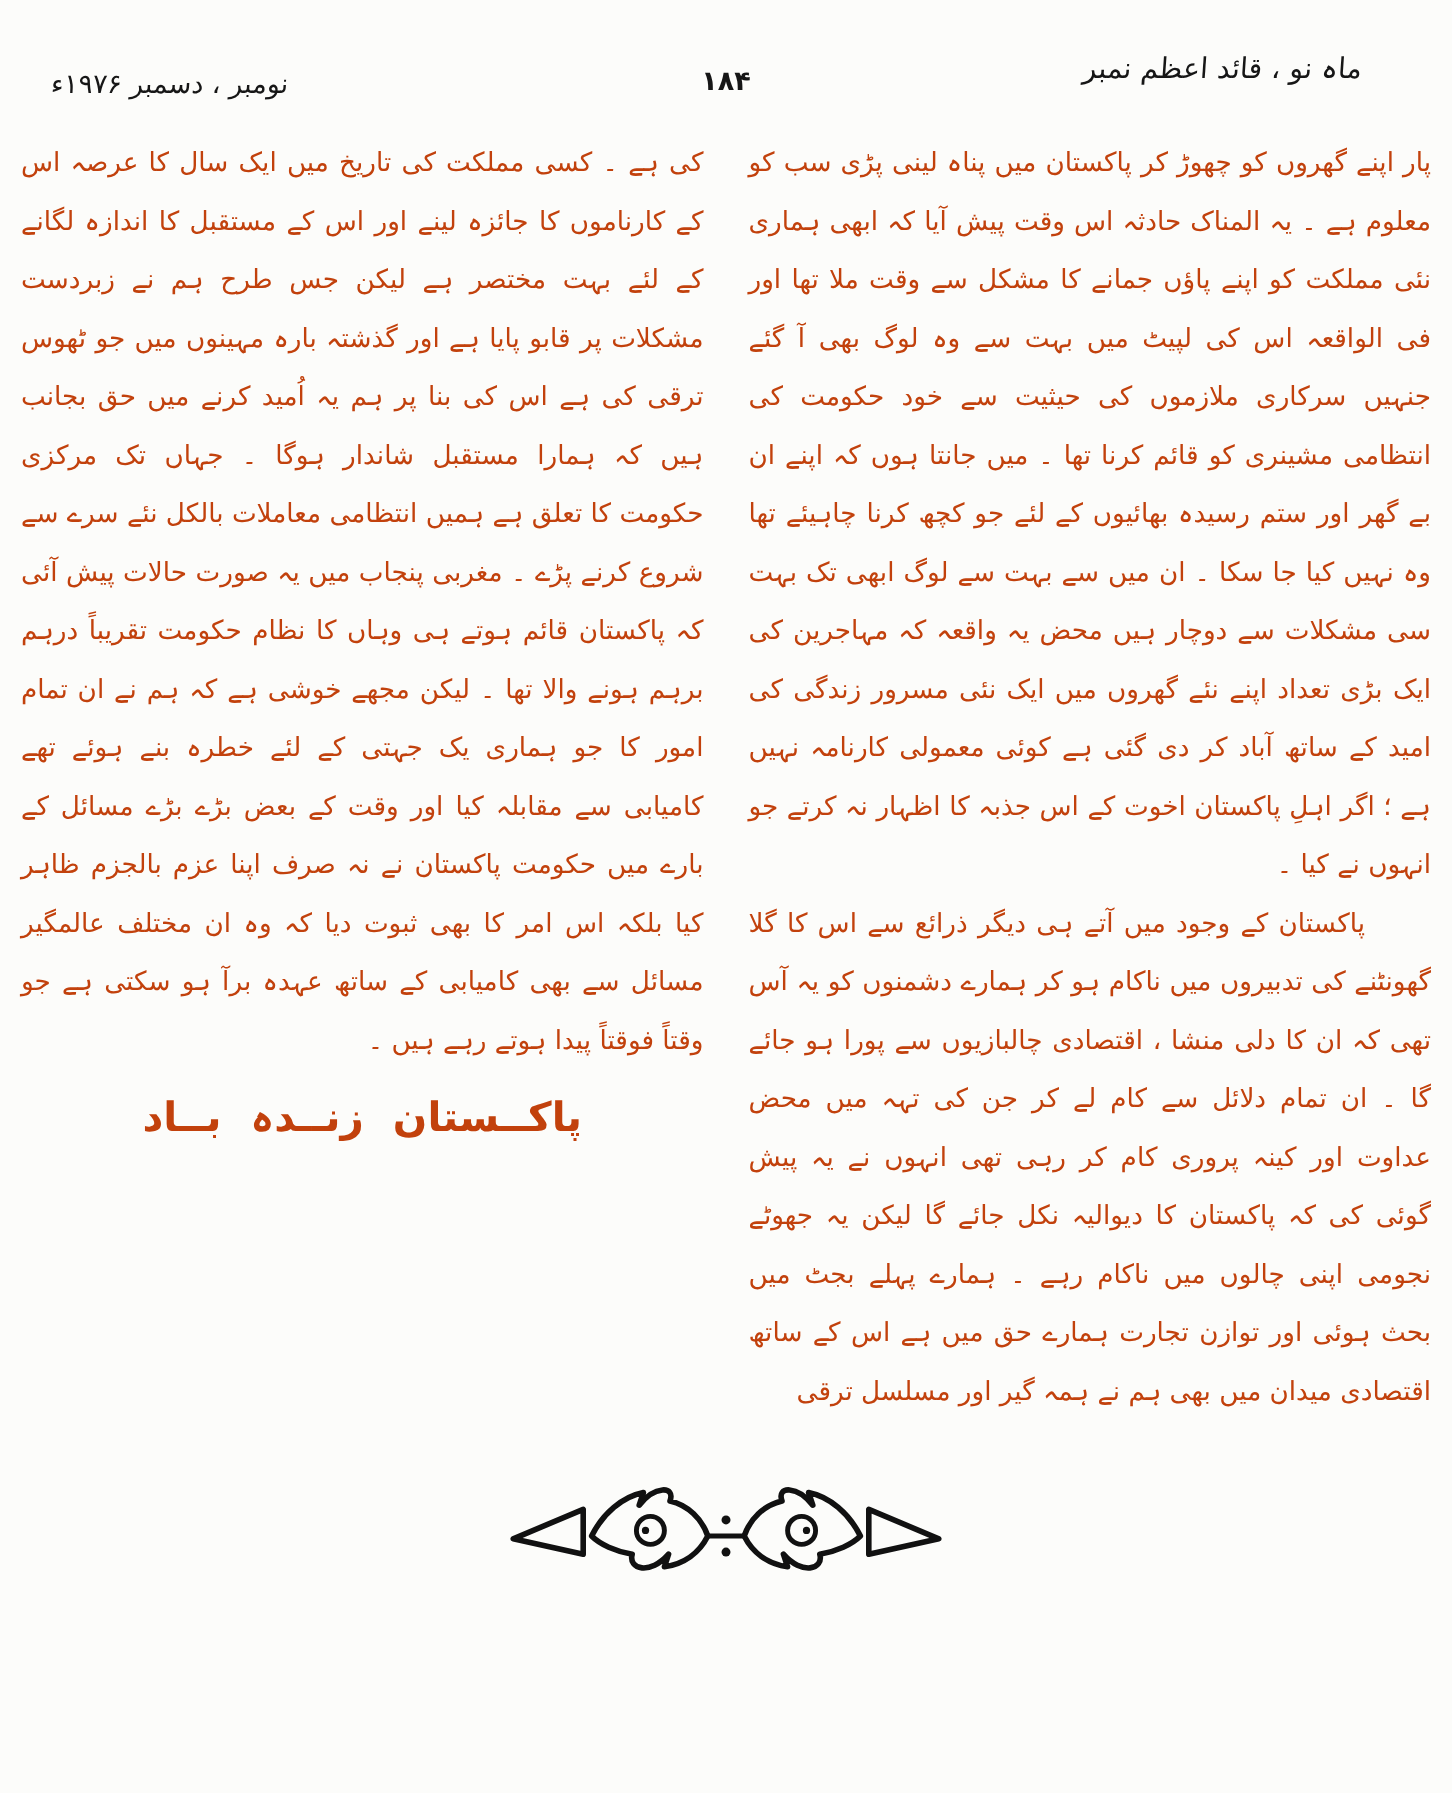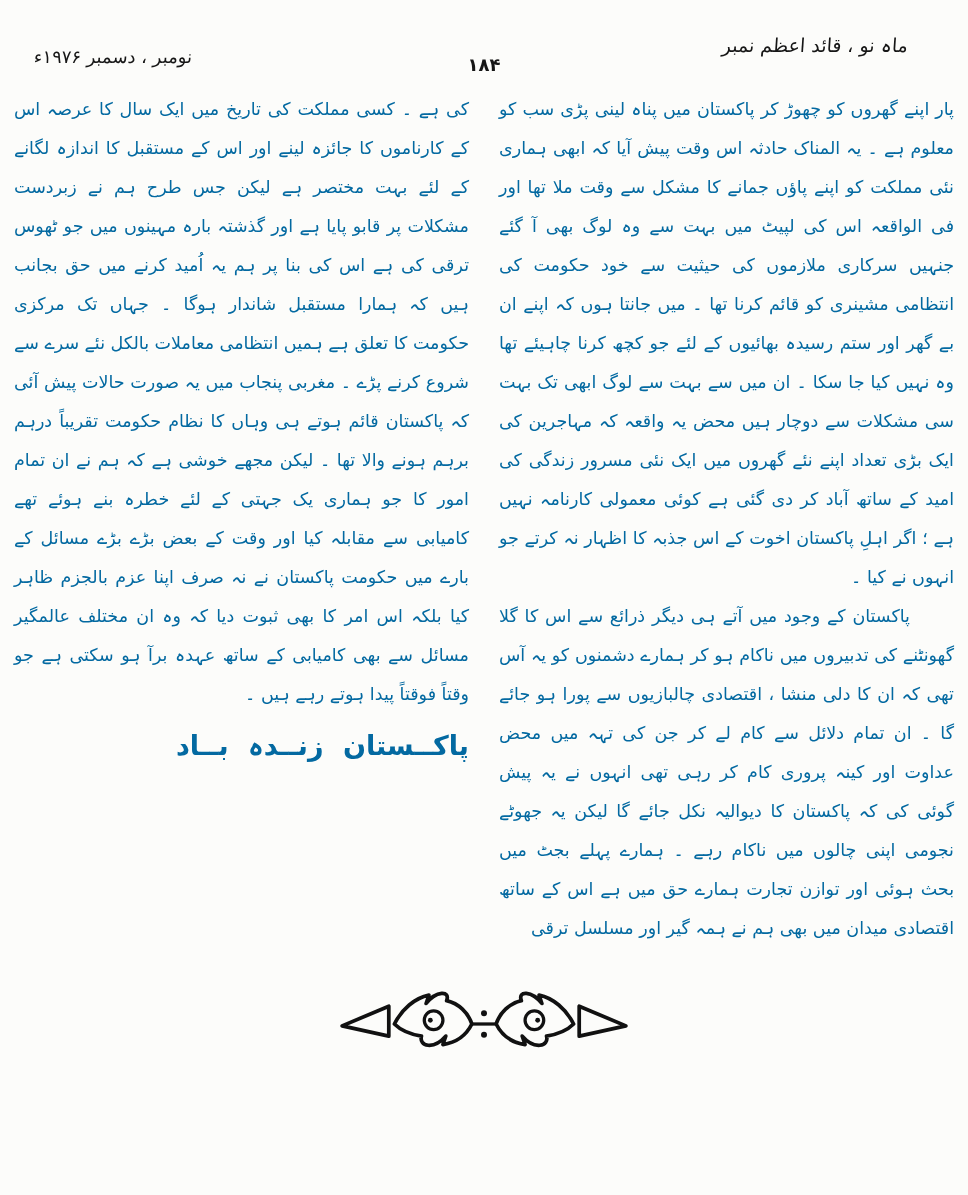--- a/index.html
+++ b/index.html
@@ -13,46 +13,46 @@
   }
   
   .running-head{position:absolute;top:32px;left:0;right:0;height:52px;}
   .head-magazine{
     position:absolute;right:60px;top:2px;
     font-size:19px;direction:rtl;
     transform:skewX(-4deg);
   }
   .head-pagenum{
     position:absolute;left:50%;top:12px;transform:translateX(-50%);
-    font-size:18px;font-weight:bold;letter-spacing:1px;margin-top:10px;
+    font-size:18px;font-weight:bold;letter-spacing:1px;
   }
   .head-issue{
     position:absolute;left:34px;top:14px;
     font-size:18px;direction:rtl;
     transform:skewX(-4deg);
   }
   
   .columns{
     position:absolute;top:90px;left:14px;right:14px;
     display:flex;flex-direction:row;gap:30px;
     direction:rtl;
   }
   .col{
     flex:1 1 0;
     direction:rtl;
     text-align:justify;
     font-size:17.5px;
     line-height:39px;
-    color:#0369a1;
+    color:#c2410c;
   }
   .col p{margin:0;padding:0;}
   .col p.indent{text-indent:44px;}
   .slogan{
     display:block;
-    text-align:right;
+    text-align:center;
     font-weight:bold;
     font-size:27px;
     line-height:52px;
     margin-top:6px;
     word-spacing:10px;
   }
   
   .ornament{
     position:absolute;
     top:982px;left:50%;

